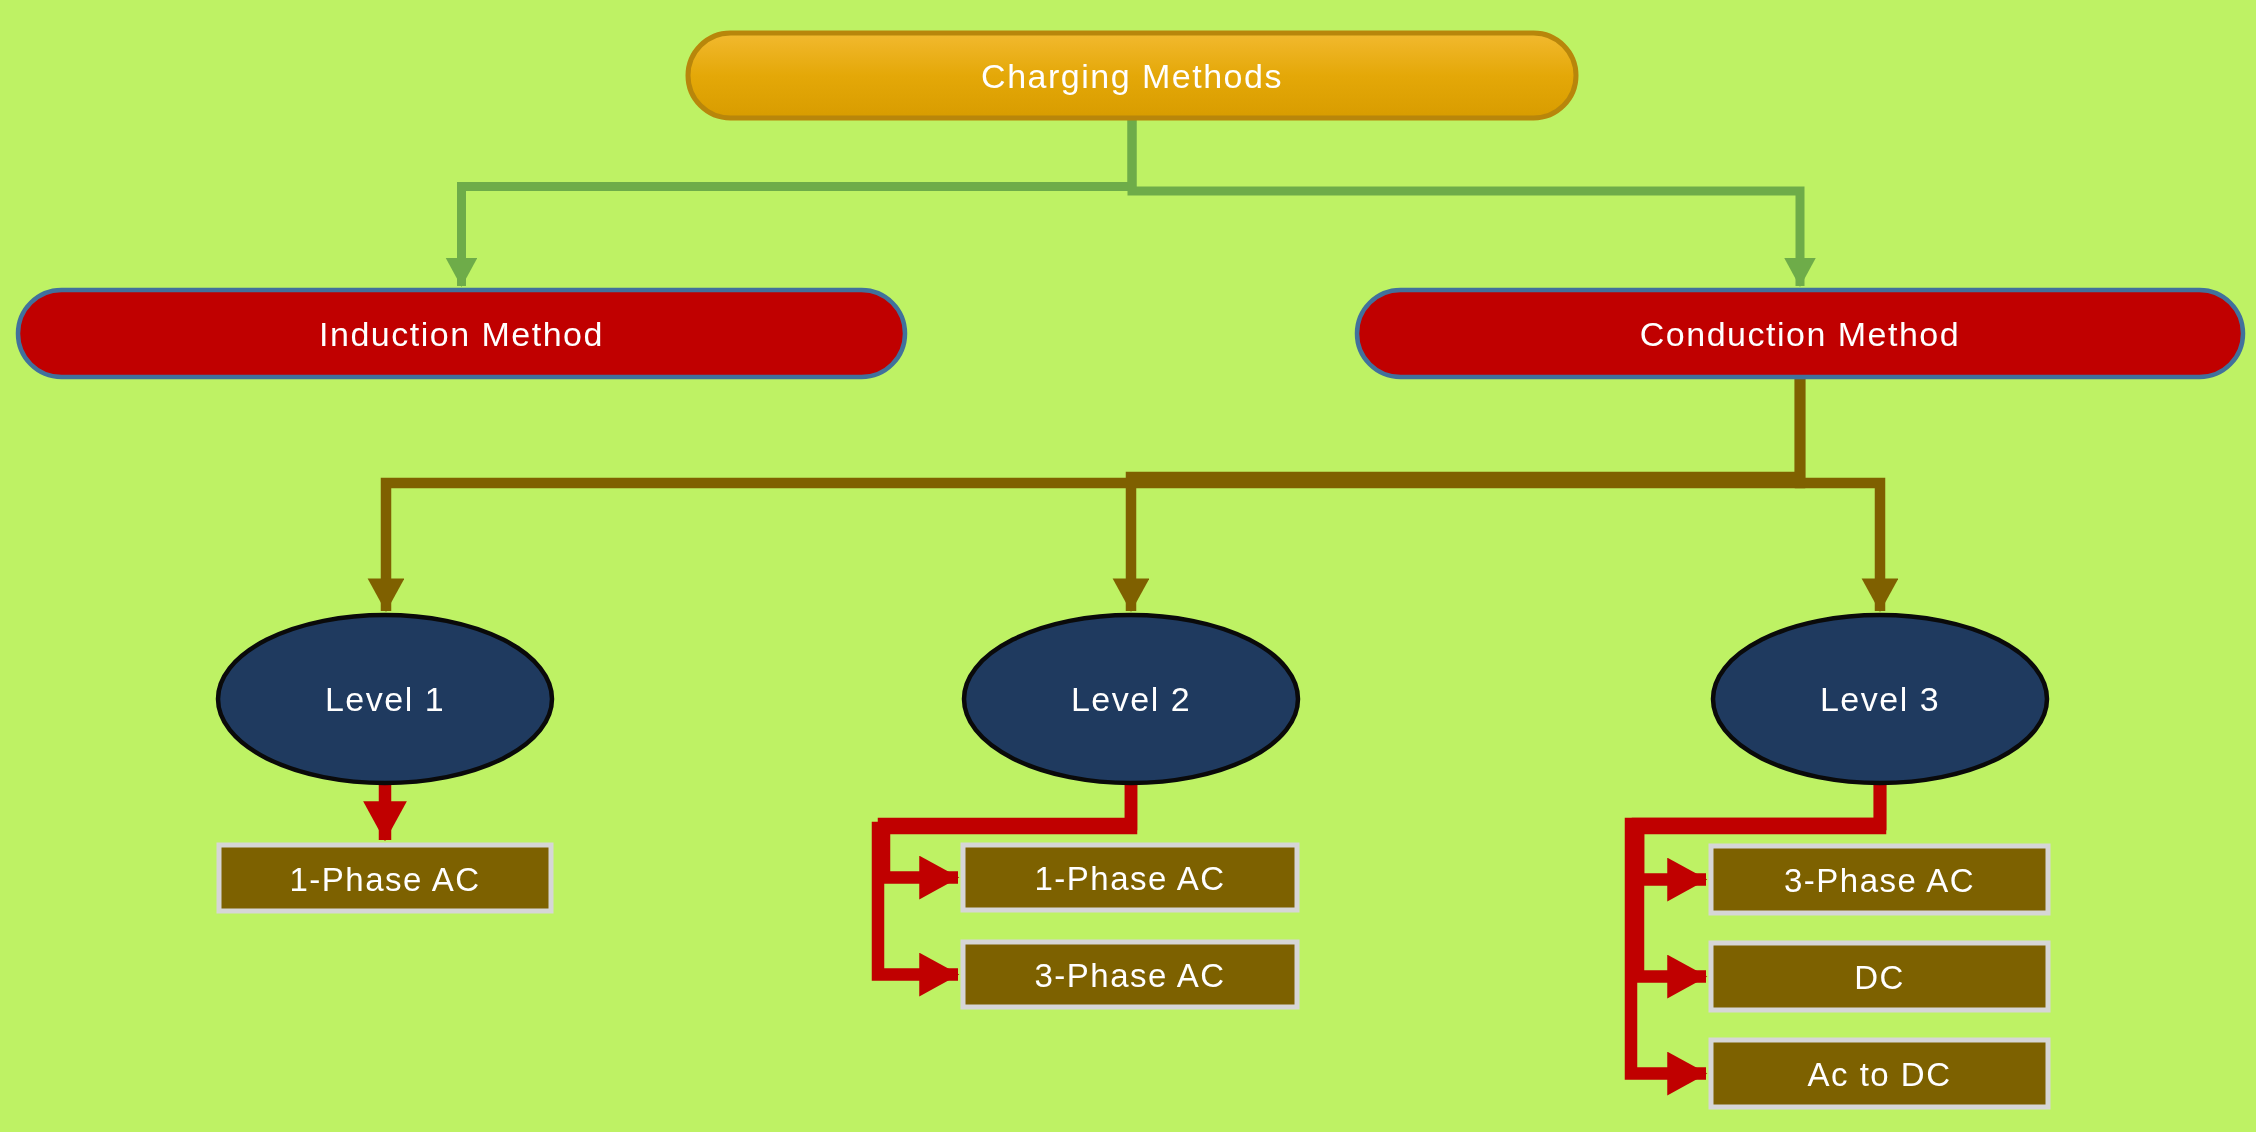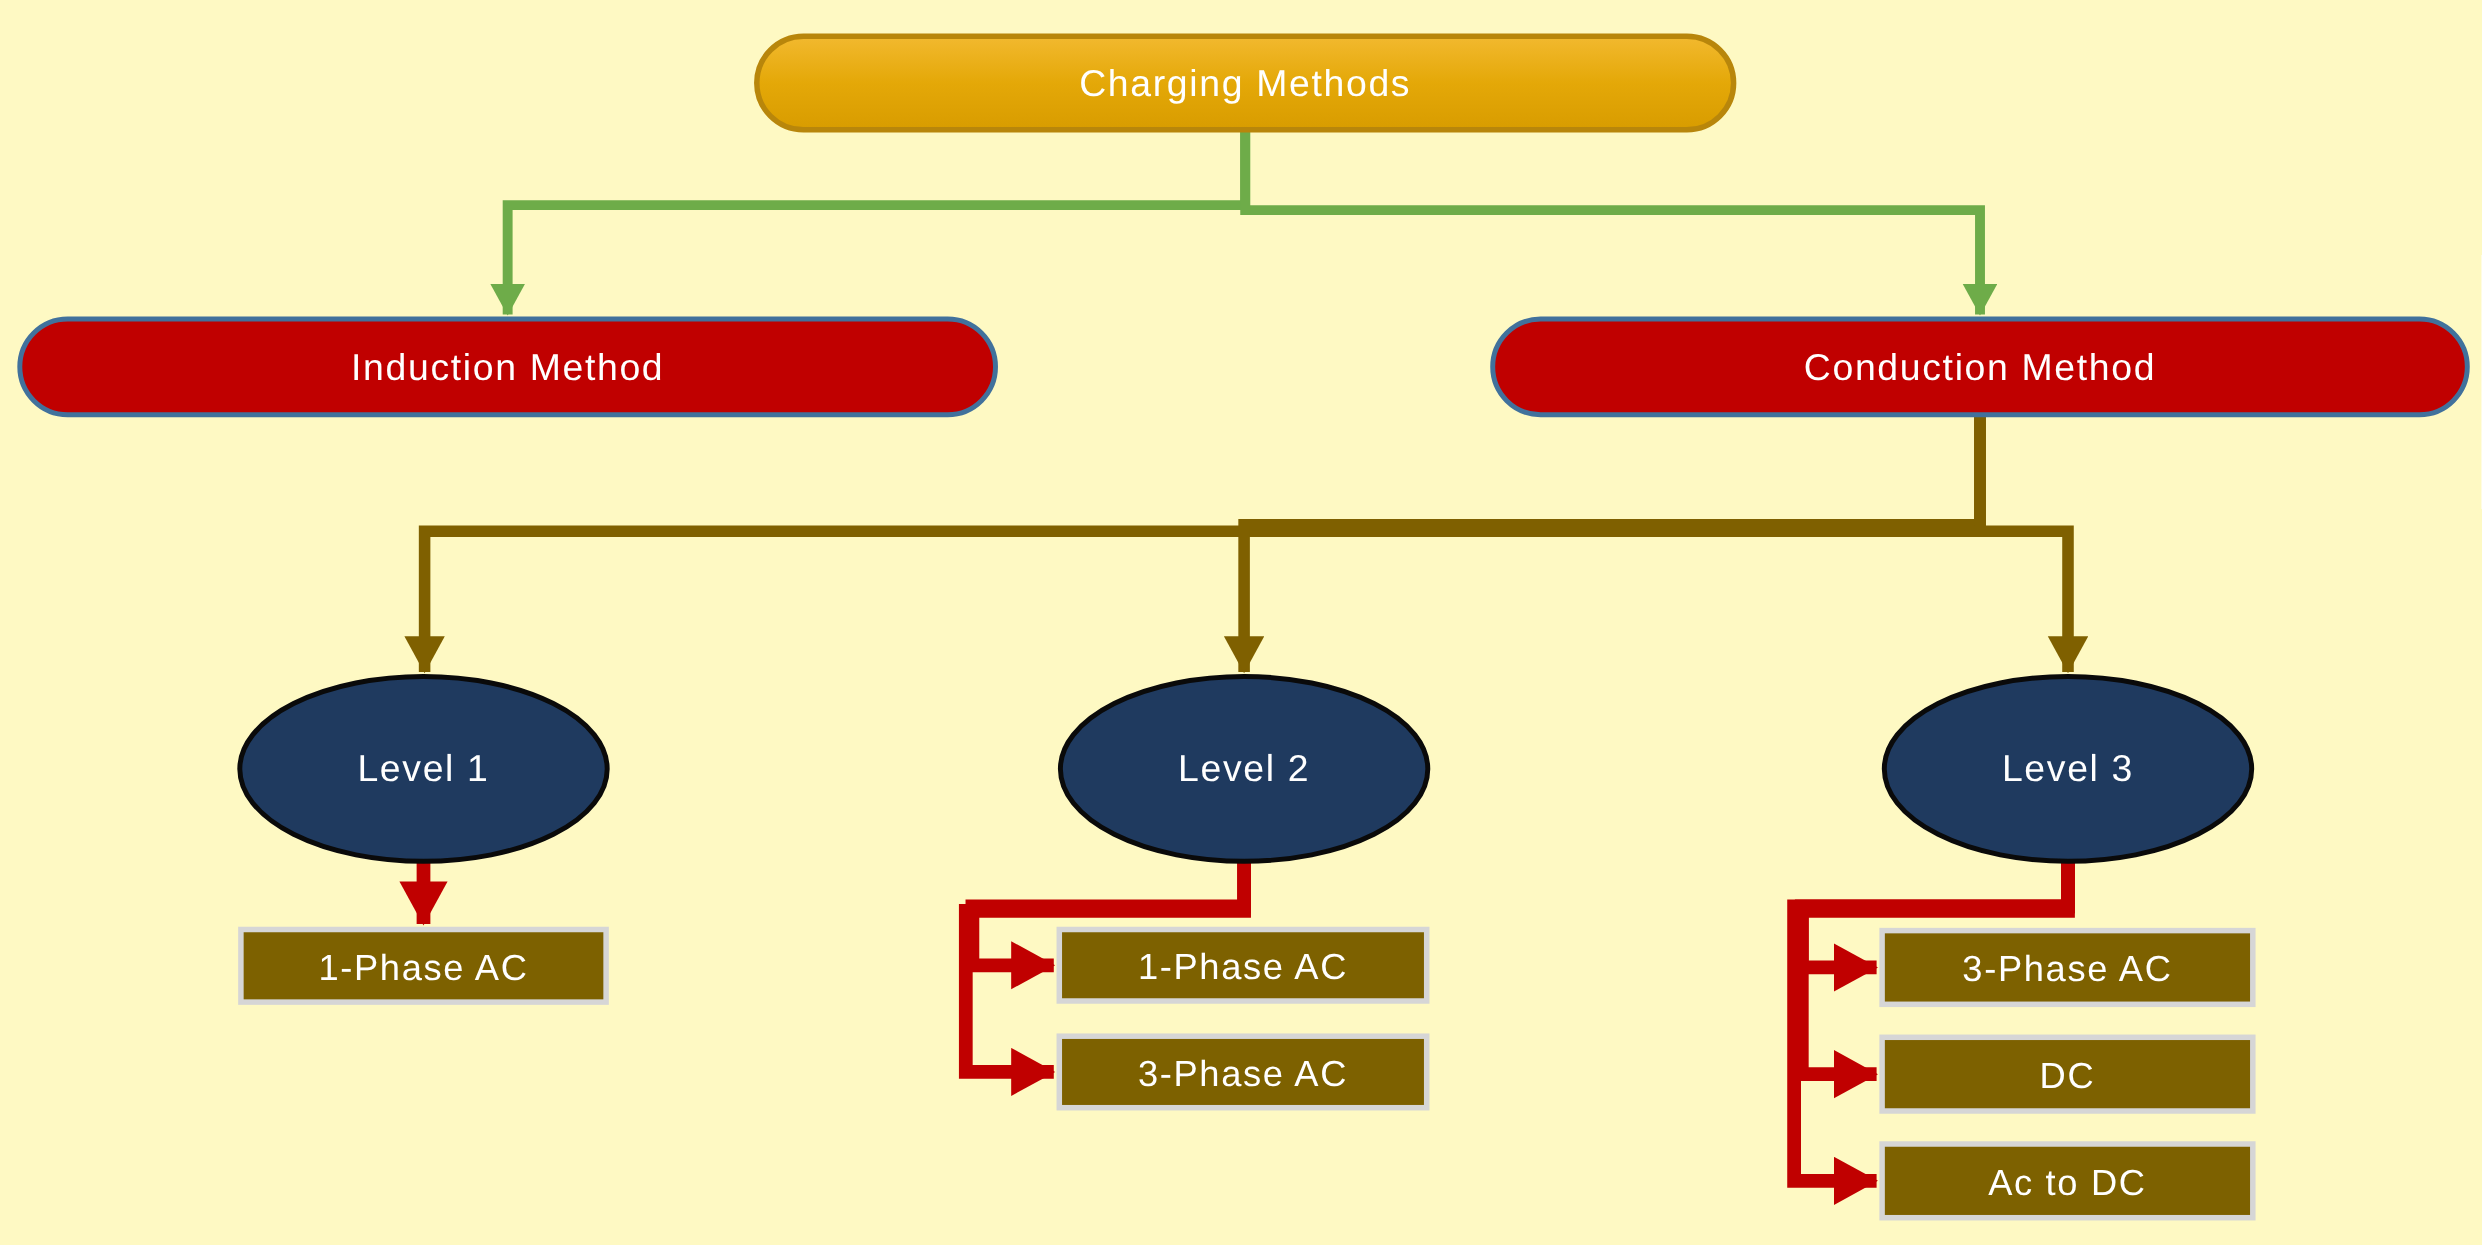--- a/index.html
+++ b/index.html
@@ -1,18 +1,18 @@
 <!DOCTYPE html>
 <html><head>
 <meta charset="utf-8">
 <style>
   html, body { margin: 0; padding: 0; background: #ffffff; }
   .stage {
     width: 2256px; height: 1132px; position: relative;
-    background: #fef9c3;
+    background: #bef264;
     font-family: "Liberation Sans", "DejaVu Sans", sans-serif;
   }
   svg { display: block; }
   text {
     fill: #ffffff;
     font-family: "Liberation Sans", "DejaVu Sans", sans-serif;
     letter-spacing: 1.5px;
   }
   .node-label   { font-size: 34px; }
   .output-label { font-size: 33px; }

